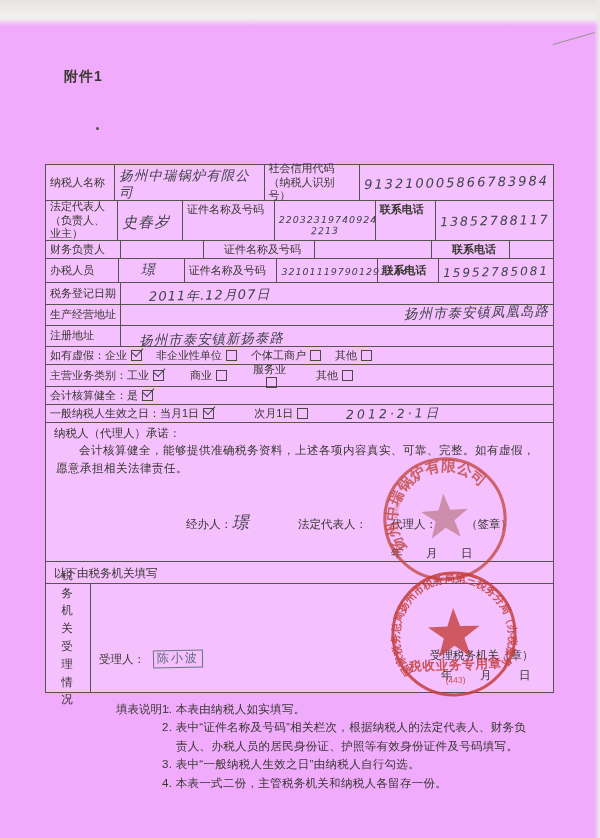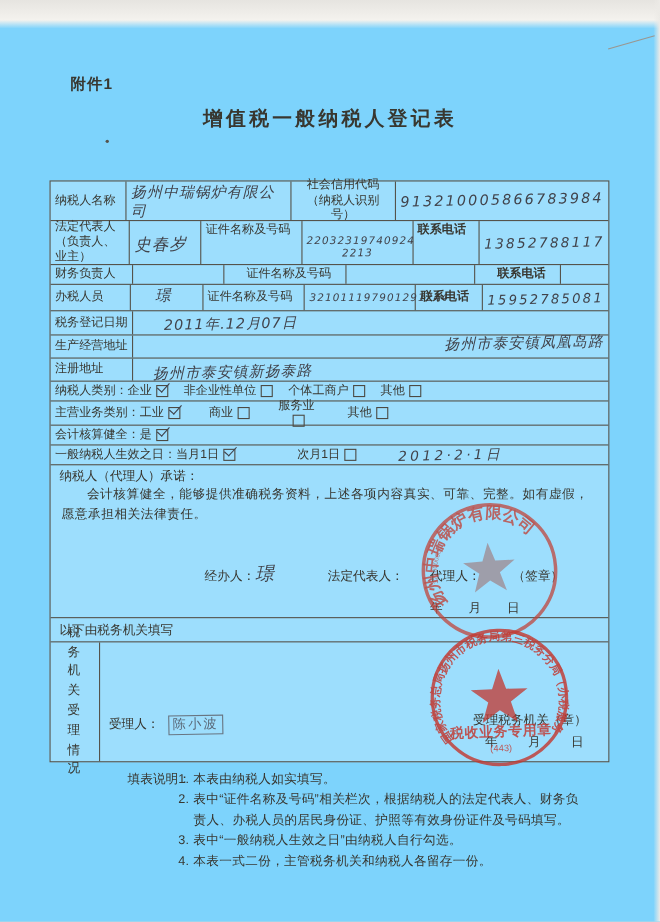--- a/index.html
+++ b/index.html
@@ -1,17 +1,17 @@
 <!DOCTYPE html>
 <html><head>
 <meta charset="utf-8">
 <style>
   html,body{margin:0;padding:0;}
   body{width:600px;height:838px;background:#d8d6d2;font-family:"Liberation Sans","DejaVu Sans",sans-serif;}
-  .page{position:relative;width:600px;height:838px;background:#7dd3fc;overflow:hidden;color:#383730;}
+  .page{position:relative;width:600px;height:838px;background:#f0abfc;overflow:hidden;color:#383730;}
   .scan-top{position:absolute;left:0;top:0;width:100%;height:26px;background:linear-gradient(#e6e4e0,#f4f2ee 70%,rgba(244,242,238,0));}
   .scan-right{position:absolute;right:0;top:0;width:6px;height:100%;background:linear-gradient(to left,#eceae6,rgba(236,234,230,0));}
   .diag-mark{position:absolute;left:552px;top:38px;width:44px;height:1px;background:#9a968f;transform:rotate(-16deg);}
   .tiny-dot{position:absolute;left:96px;top:127px;width:3px;height:3px;border-radius:50%;background:#55534c;}
 
   .attachment{position:absolute;left:64px;top:68px;font-size:14px;font-weight:bold;letter-spacing:1px;}
   .doc-title{position:absolute;left:0;top:96px;width:100%;text-align:center;font-size:18px;font-weight:bold;letter-spacing:3px;}
 
   .form{position:absolute;left:45px;top:164px;width:509px;border:1.4px solid #55534b;box-sizing:border-box;background:rgba(255,255,255,0.25);}
   .row{display:flex;border-bottom:1px solid #55534b;box-sizing:border-box;position:relative;}
@@ -59,38 +59,37 @@
   .notes-items{margin-left:62px;}
   .note-item{padding-left:14px;text-indent:-14px;letter-spacing:0.3px;}
 
   
   .r1{height:36px;} .r2{height:40px;} .r3{height:18px;gap:16px;} .r4{height:24px;}
   .r5{height:22px;} .r6{height:21px;text-align:right;} .r7{height:21px;} .r8{height:18px;}
   .r9{height:22px;} .r10{height:18px;} .r11{height:18px;} .r12{height:139px;}
   .r13{height:22px;}
 
   .w75{width:75px;} .w67{width:67px;} .w95{width:95px;} .w101{width:101px;} .w62{width:62px;font-weight:bold;}
-  .w163{width:163px;} .w104{width:104px;text-align:center;}
+  .w163{width:163px;} .w104{width:104px;}
 
   .hw-name{font-size:13.5px;padding-top:5px;}
   .hw-code{font-size:13px;padding-top:8px;letter-spacing:2px;}
   .hw-sm{font-size:9.5px;letter-spacing:1px;}
   .cert2{display:block;text-align:center;font-size:9.5px;margin-top:-2px;}
 </style>
 </head>
 <body>
 
 <div class="page">
   <div class="scan-top"></div>
   <div class="scan-right"></div>
   <div class="diag-mark"></div>
   <div class="tiny-dot"></div>
 
   <div class="attachment">附件1</div>
-  <div class="doc-title">增值税一般纳税人登记表</div>
 
   <div class="form">
 
     <div class="row r1">
       <div class="cell lbl w75">纳税人名称</div>
       <div class="cell w163"><span class="hw hw-name">扬州中瑞锅炉有限公司</span></div>
       <div class="cell lbl w104">社会信用代码（纳税人识别号）</div>
       <div class="cell grow">
           <span class="hw hw-code" style="display:block;">913210005866783984</span>
         </div>
@@ -150,21 +149,21 @@
 
     <div class="row r7">
       <div class="cell lbl w75">注册地址</div>
       <div class="cell grow">
           <span class="hw" style="font-size:13.5px;display:block;padding-left:14px;">扬州市泰安镇新扬泰路</span>
         </div>
     </div>
 
     <div class="row r8">
       <div class="cell grow lbl" style="border-right:none;">
-        <span>纳税人类别：</span>
+        <span>如有虚假：</span>
         <span class="opt">
           <span class="opt-label">企业</span>
           <span class="cb">
               <i class="tick"></i>
             </span>
         </span>
         <span class="opt">
           <span class="opt-label">非企业性单位</span>
           <span class="cb"></span>
         </span>
@@ -211,21 +210,21 @@
           <span class="cb">
               <i class="tick"></i>
             </span>
         </span>
       </div>
     </div>
 
     <div class="row r11">
       <div class="cell grow lbl" style="border-right:none;">
         <span>一般纳税人生效之日：</span>
-        <span class="opt" style="margin-right:56px;">
+        <span class="opt" style="margin-right:40px;">
           <span class="opt-label">当月1日</span>
           <span class="cb">
               <i class="tick"></i>
             </span>
         </span>
         <span class="opt">
           <span class="opt-label">次月1日</span>
           <span class="cb"></span>
         </span>
         <span class="hw" style="font-size:12.5px;margin-left:24px;letter-spacing:3px;">2012·2·1日</span>

